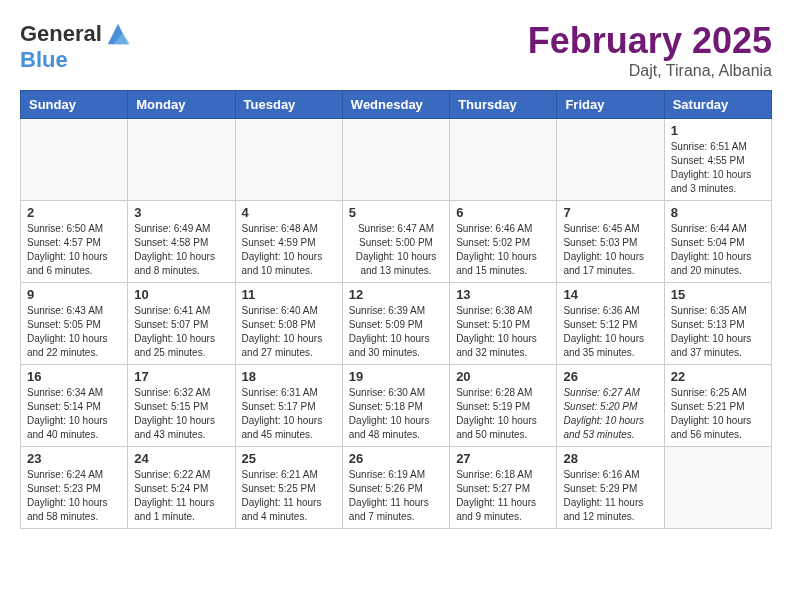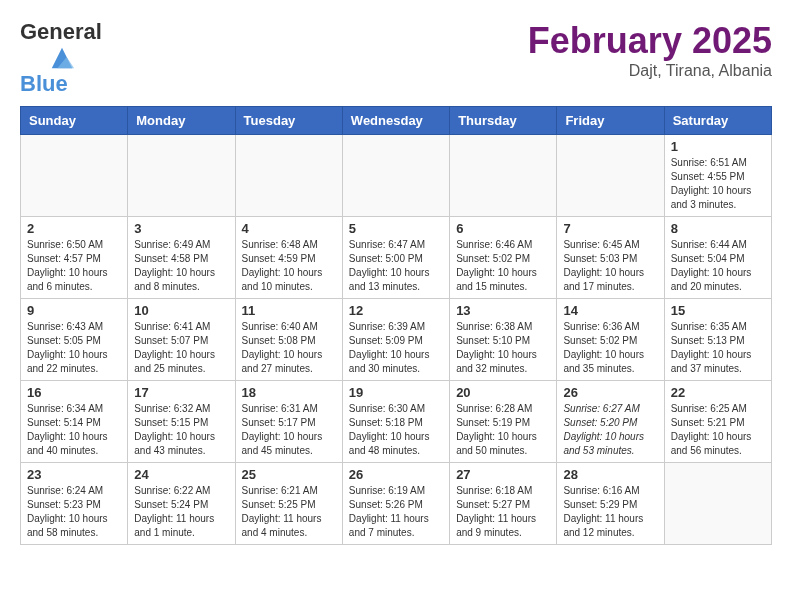--- a/index.html
+++ b/index.html
@@ -81,21 +81,21 @@
       line-height: 1.4;
       color: #333;
     }
   </style>
 </head>
 <body>
 
 <div class="header">
   <div class="logo">
     <div>
-      <div style="display:flex;align-items:center;flex-direction:column;">
+      <div style="display:flex;align-items:center;">
         <span class="logo-text">General</span>
         <svg class="logo-icon" viewBox="0 0 30 30" xmlns="http://www.w3.org/2000/svg">
           <polygon points="4,26 15,4 26,26" fill="#4a90d9"></polygon>
           <polygon points="10,26 20,14 28,26" fill="#7ab8e8" opacity="0.7"></polygon>
         </svg>
       </div>
       <div class="logo-text" style="color:#4a90d9;">Blue</div>
     </div>
   </div>
   <div class="title-block">
@@ -145,21 +145,21 @@
 Daylight: 10 hours and 8 minutes.</div>
         </td>
         <td>
           <div class="day-number">4</div>
           <div class="day-info" style="white-space: pre-line;">Sunrise: 6:48 AM
 Sunset: 4:59 PM
 Daylight: 10 hours and 10 minutes.</div>
         </td>
         <td>
           <div class="day-number">5</div>
-          <div class="day-info" style="white-space: pre-line;">Sunrise: 6:47 AM
+          <div class="day-info" style="white-space: pre-line; text-align: center;">Sunrise: 6:47 AM
 Sunset: 5:00 PM
 Daylight: 10 hours and 13 minutes.</div>
         </td>
         <td>
           <div class="day-number">6</div>
           <div class="day-info" style="white-space: pre-line;">Sunrise: 6:46 AM
 Sunset: 5:02 PM
 Daylight: 10 hours and 15 minutes.</div>
         </td>
         <td>
@@ -202,21 +202,21 @@
         </td>
         <td>
           <div class="day-number">13</div>
           <div class="day-info" style="white-space: pre-line;">Sunrise: 6:38 AM
 Sunset: 5:10 PM
 Daylight: 10 hours and 32 minutes.</div>
         </td>
         <td>
           <div class="day-number">14</div>
           <div class="day-info" style="white-space: pre-line;">Sunrise: 6:36 AM
-Sunset: 5:02 PM
+Sunset: 5:12 PM
 Daylight: 10 hours and 35 minutes.</div>
         </td>
         <td>
           <div class="day-number">15</div>
           <div class="day-info" style="white-space: pre-line;">Sunrise: 6:35 AM
 Sunset: 5:13 PM
 Daylight: 10 hours and 37 minutes.</div>
         </td>
       </tr>
       <tr>

